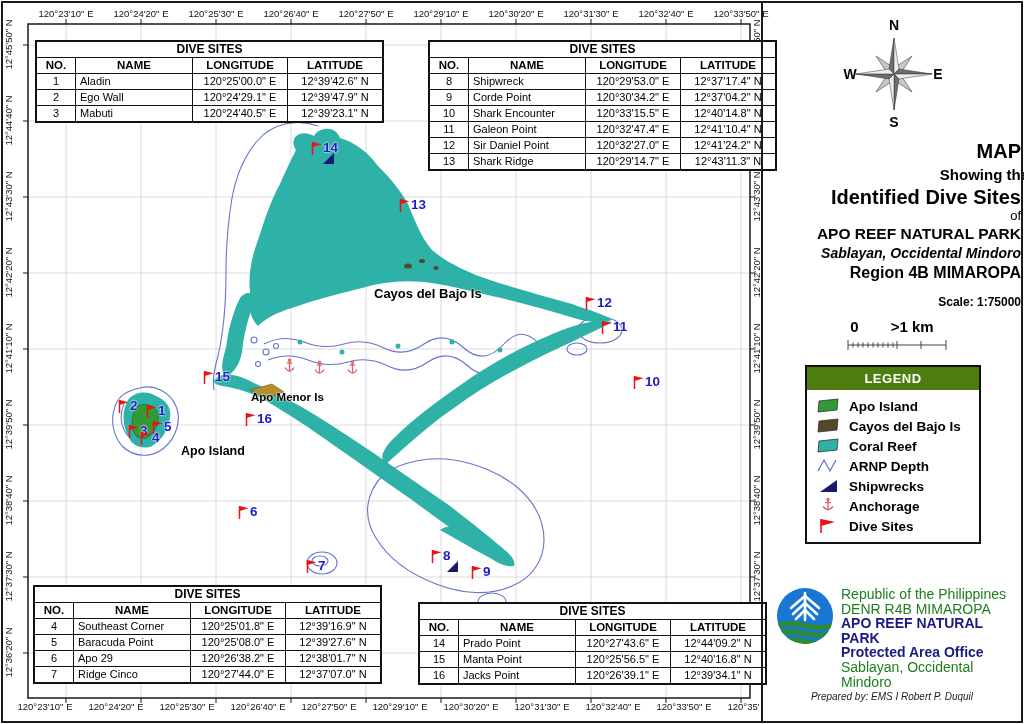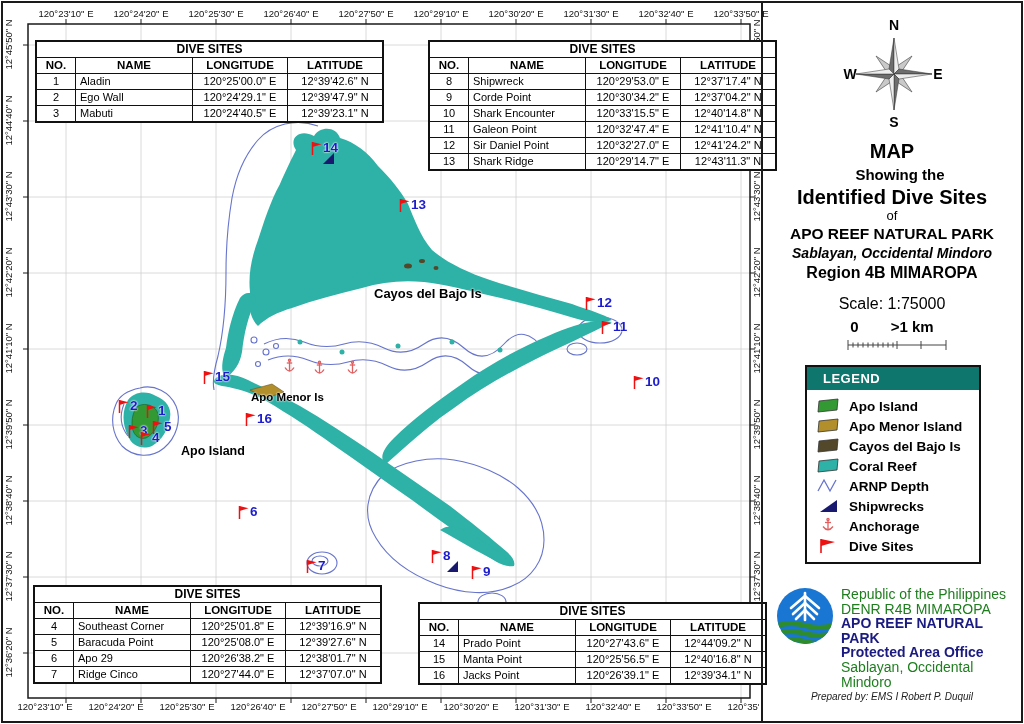--- a/index.html
+++ b/index.html
@@ -31,34 +31,34 @@
   .dtable{position:absolute;border-collapse:collapse;background:#fff;z-index:5;border:2px solid #111;font-size:11px;color:#000;}
   .dtable th,.dtable td{border:1px solid #111;padding:0 4px;line-height:15px;white-space:nowrap;}
   .dtable thead tr:first-child th{font-size:12px;font-weight:bold;text-align:center;}
   .dtable thead tr:nth-child(2) th{font-weight:bold;text-align:center;font-size:11.5px;margin-left:42px;}
   .dtable td:nth-child(1){text-align:center;min-width:30px;}
   .dtable td:nth-child(2){min-width:108px;text-align:left;}
   .dtable td:nth-child(3),.dtable td:nth-child(4){text-align:center;min-width:86px;}
   #table1{left:35px;top:40px;} #table2{left:428px;top:40px;}
   #table3{left:33px;top:585px;} #table4{left:418px;top:602px;}
   
-  .pt{position:absolute;left:763px;width:258px;text-align:center;color:#000;z-index:6;}
+  .pt{position:absolute;left:763px;width:258px;text-align:right;color:#000;z-index:6;}
   #t-map{top:140px;font-size:20px;font-weight:bold;}
   #t-l2{top:166px;font-size:15px;font-weight:bold;margin-left:8px;}
   #t-l3{top:186px;font-size:20px;font-weight:bold;}
   #t-l4{top:208px;font-size:13px;}
   #t-l5{top:225px;font-size:15.5px;font-weight:bold;}
   #t-l6{top:245px;font-size:14px;font-style:italic;font-weight:600;}
   #t-l7{top:264px;font-size:16px;font-weight:bold;}
-  #t-scale{top:295px;font-size:16px;font-weight:normal;}
+  #t-scale{top:295px;font-size:12px;font-weight:bold;}
   #t-km{top:318px;font-size:15px;font-weight:bold;display:flex;justify-content:center;gap:32px;}
   #compass{position:absolute;left:838px;top:16px;z-index:6;}
   #scalebar{position:absolute;left:842px;top:336px;z-index:6;}
   .legend{position:absolute;left:805px;top:365px;width:172px;border:2px solid #111;background:#fff;z-index:6;}
-  .legend-header{background:#0f766e;color:#fff;font-weight:bold;font-size:13px;padding:4px 16px;letter-spacing:0.5px;}
+  .legend-header{background:#4d7c0f;color:#fff;text-align:center;font-weight:bold;font-size:13px;padding:4px 16px;letter-spacing:0.5px;}
   .legend-body{padding:6px 0 6px 0;}
   .legend-item{display:flex;align-items:center;gap:8px;padding:1px 8px;}
   .legend-item .li-label{font-weight:bold;font-size:13.5px;color:#000;white-space:nowrap;}
   .legend-item svg{flex:0 0 auto;}
   #agency-logo{position:absolute;left:775px;top:586px;z-index:6;}
   .agency-text{position:absolute;left:841px;top:587px;width:180px;font-size:14px;line-height:14.6px;z-index:6;}
   .ag-green{color:var(--agency_green);}
   .ag-navy{color:var(--agency_navy);font-weight:bold;}
   .prepared{position:absolute;left:763px;top:691px;width:258px;text-align:center;
     font-style:italic;font-size:10px;color:#222;z-index:6;}
@@ -574,26 +574,20 @@
 </svg>
 
 <div class="legend">
   <div class="legend-header">LEGEND</div>
   <div class="legend-body">
     <div class="legend-item">
         <svg width="26" height="18" viewBox="0 0 26 18">
           <polygon points="3,15 4,4 23,2 22,13" style="fill:var(--apo_green)" stroke="#333" stroke-width="0.8"></polygon>
         </svg>
         <span class="li-label">Apo Island</span>
-      </div>
-    <div class="legend-item">
-        <svg width="26" height="18" viewBox="0 0 26 18">
-          <polygon points="3,15 4,4 23,2 22,13" style="fill:var(--menor_gold)" stroke="#333" stroke-width="0.8"></polygon>
-        </svg>
-        <span class="li-label">Apo Menor Island</span>
       </div>
     <div class="legend-item">
         <svg width="26" height="18" viewBox="0 0 26 18">
           <polygon points="3,15 4,4 23,2 22,13" style="fill:var(--cayos_olive)" stroke="#333" stroke-width="0.8"></polygon>
         </svg>
         <span class="li-label">Cayos del Bajo Is</span>
       </div>
     <div class="legend-item">
         <svg width="26" height="18" viewBox="0 0 26 18">
           <polygon points="3,15 4,4 23,2 22,13" style="fill:var(--reef_teal)" stroke="#333" stroke-width="0.8"></polygon>

